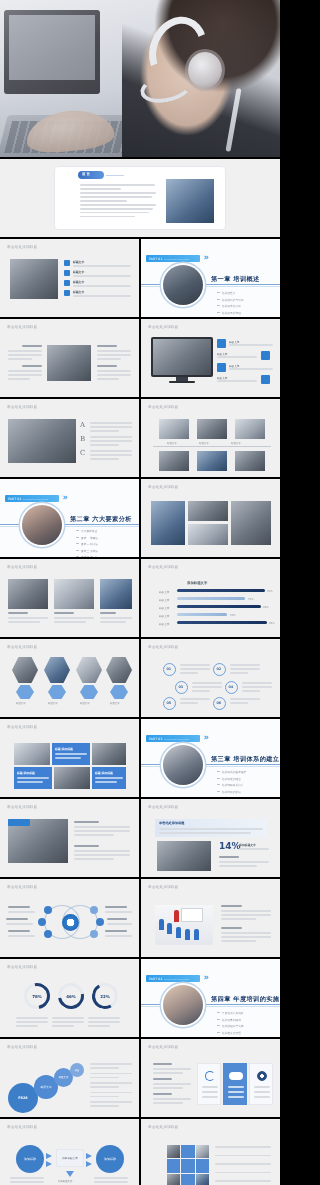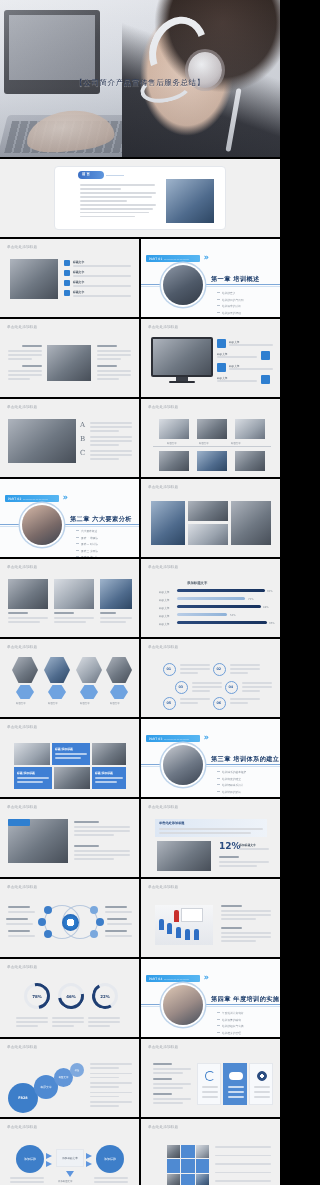--- a/index.html
+++ b/index.html
@@ -179,21 +179,20 @@
       <div class="hero-kbd"></div>
       <div class="hero-hand"></div>
       <div class="hero-person"></div>
       <div class="hero-headband"></div>
       <div class="hero-earcup"></div>
       <div class="hero-mic"></div>
       <div class="hero-cord"></div>
       <div class="hero-overlay"></div>
     </div>
     <div class="hero-text">
-      <div class="hero-sub">【公司简介产品宣传售后服务总结】</div>
     </div>
   </div>
 
   <div class="grid">
 
     <div class="slide full" style="height:78px;">
       <div class="bx" style="left:54px;top:7px;width:172px;height:64px;border-radius:4px;"></div>
       <div class="chip" style="left:78px;top:12px;width:26px;height:8px;border-radius:4px;background:linear-gradient(90deg,#3b6fc4,#5e95dd);"></div>
       <div style="position:absolute;left:82px;top:13.4px;font-size:3.4px;color:#fff;font-weight:bold;">前 言</div>
       <div style="position:absolute;left:106px;top:16px;width:18px;height:.5px;background:#c6d6ea;"></div>
@@ -510,21 +509,21 @@
       </div>
     </div>
 
     <div class="slide">
       <div class="sh">单击此处添加标题</div>
       <div style="position:absolute;left:14px;top:20px;width:112px;height:18px;background:linear-gradient(90deg,#dde7f4,#eef3f9);"></div>
       <div style="position:absolute;left:18px;top:22px;font-size:3.2px;color:#2a4c80;font-weight:bold;">单击此处添加标题</div>
       <div class="tl" style="position:absolute;left:18px;top:29px;width:104px;"></div>
       <div class="tl" style="position:absolute;left:18px;top:33px;width:92px;"></div>
       <div class="photo" style="left:16px;top:42px;width:54px;height:30px;"></div>
-      <div class="pct-big" style="left:78px;top:42px;">12%</div>
+      <div class="pct-big" style="left:78px;top:42px;">14%</div>
       <div style="position:absolute;left:98px;top:44px;font-size:2.8px;color:#4a5664;font-weight:bold;">添加标题文字</div>
       <div class="tl" style="position:absolute;left:98px;top:49px;width:30px;"></div>
       <div style="position:absolute;left:78px;top:57px;width:50px;">
         <div class="tl h" style="width:40%"></div>
           <div class="tl"></div>
           <div class="tl" style="width:76%"></div>
       </div>
     </div>
 
     <div class="slide">

